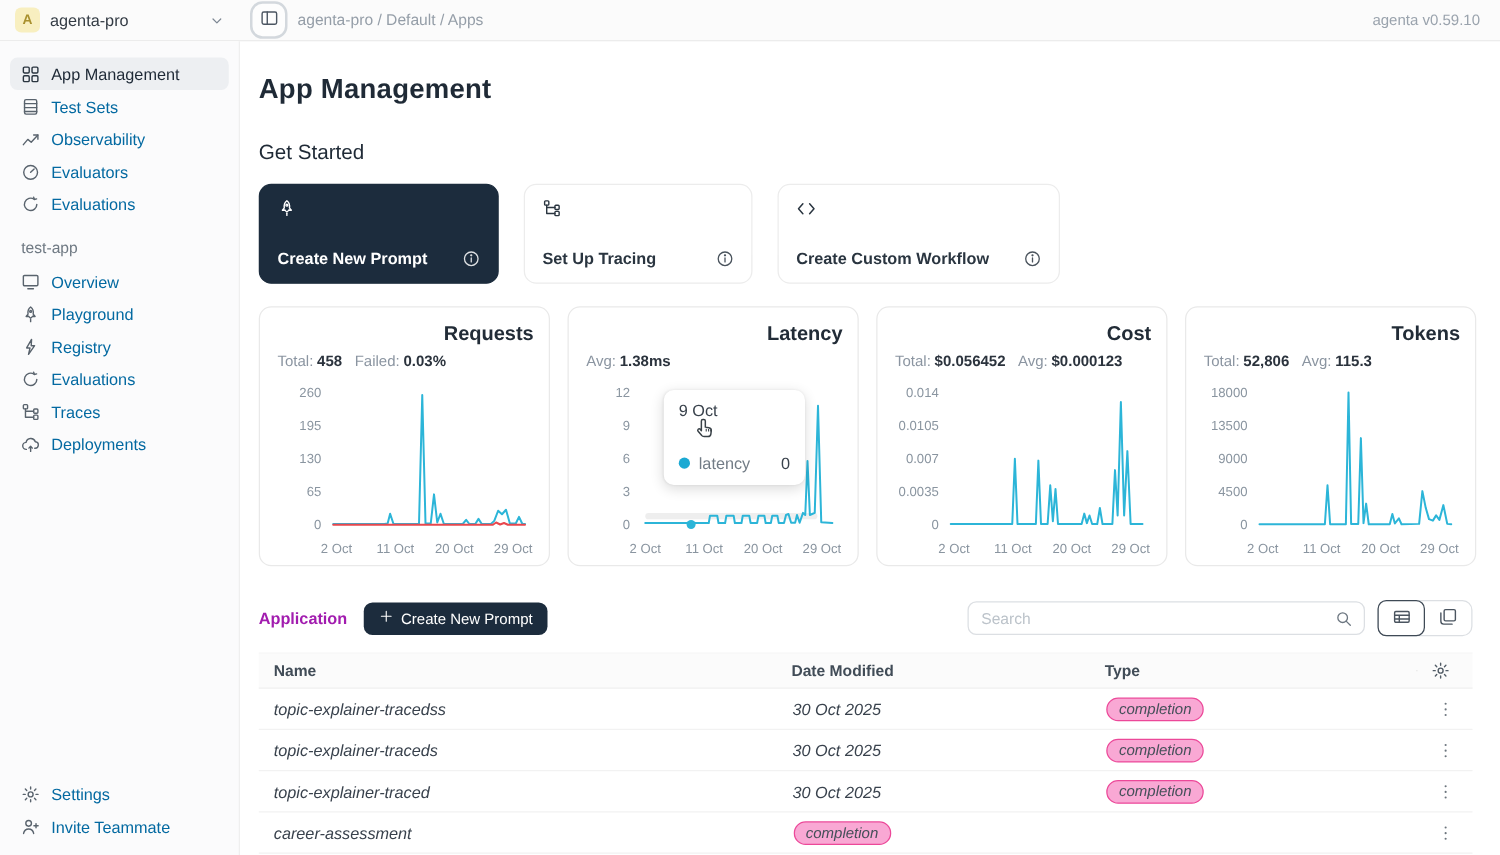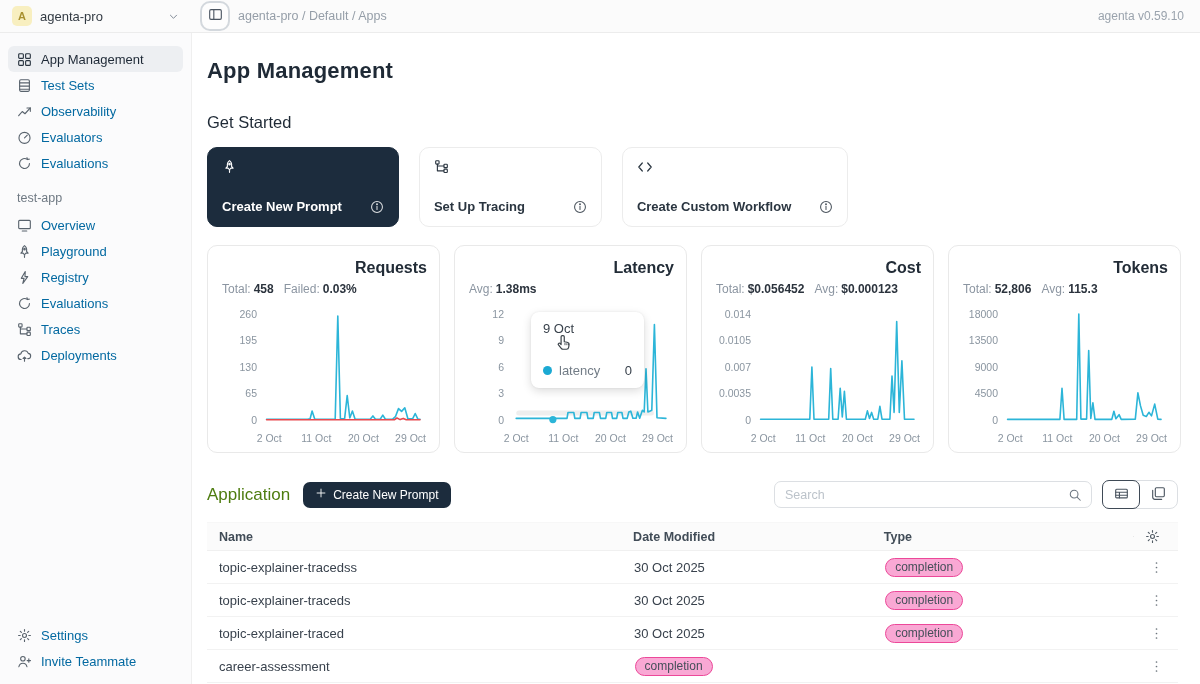--- a/index.html
+++ b/index.html
@@ -60,21 +60,21 @@
     padding:9px 12px 10px 12px; box-shadow:0 3px 10px rgba(0,0,0,.14), 0 0 2px rgba(0,0,0,.08); z-index:3;margin-left:24px; }
   .tt-date { font-size:13px; color:#39424c; }
   .tt-row { display:flex; align-items:center; gap:7px; margin-top:27px; font-size:13px; }
   .tt-dot { width:9px; height:9px; border-radius:50%; background:#1ba9d3; }
   .tt-name { color:#727c86; }
   .tt-val { margin-left:auto; color:#39424c; }
   .cursor-hand { position:absolute; left:24px; top:20px; z-index:4; }
 
   
   .app-header { display:flex; align-items:center; margin-top:27px; }
-  .app-header h2 { font-size:17px; font-weight:400; color:#4d7c0f; }
+  .app-header h2 { font-size:13px; font-weight:700; color:#a21caf; }
   .create-btn { margin-left:13px; height:26px; border:none; background:#1c2c3d; color:#fff;
     border-radius:7px; padding:0 12px; font-size:12px; display:flex; align-items:center; gap:6px;
     font-family:inherit; cursor:pointer; }
   .right-controls { margin-left:auto; display:flex; align-items:center; gap:10px; }
   .search-box { width:318px; height:27px; border:1px solid #dcdfe3; border-radius:7px; background:#fff;
     display:flex; align-items:center; padding:0 9px 0 10px; }
   .search-box input { flex:1; border:none; outline:none; font-size:12.5px; color:#39424c;
     font-family:inherit; background:transparent; }
   .search-box input::placeholder { color:#bcc3ca; }
   .search-ic { color:#6c7680; display:flex; cursor:pointer; }
@@ -86,21 +86,21 @@
   
   .table { margin-top:13px; }
   .thead { display:flex; align-items:center; height:29px; background:#fbfbfb;
     border-bottom:1px solid #f0f0f0; border-top:1px solid #f7f7f7; font-size:12.5px; font-weight:600; color:#414c57; }
   .th { padding:0 12px; position:relative; }
   .th + .th::before { content:""; position:absolute; left:0; top:7px; bottom:7px; width:1px; background:#e7e7e7; }
   .col-name { width:42.8%; } .col-date { width:25.9%; } .col-type { width:27%; }
   .col-actions { flex:1; display:flex; justify-content:flex-end; padding-right:18px; }
   .trow { display:flex; align-items:center; height:33px; border-bottom:1px solid #f2f2f2;
     font-size:13px; color:#39424d; cursor:pointer; }
-  .td { padding:0 12px; }
+  .td { padding:0 12px;font-style:italic; }
   .badge { display:inline-block; border:1px solid #ec4899; border-radius:10px; padding:1px 9px 2px 9px;
     font-size:12px; color:#454f59; background:#f9a8d4; }
   .dots-btn { background:none; border:none; color:#6c757d; cursor:pointer; display:flex; padding:2px; }
   .gear-btn { background:none; border:none; color:#525c66; cursor:pointer; display:flex; }
 </style>
 </head>
 <body>
 
 <header class="topbar">
   <div class="ws">

